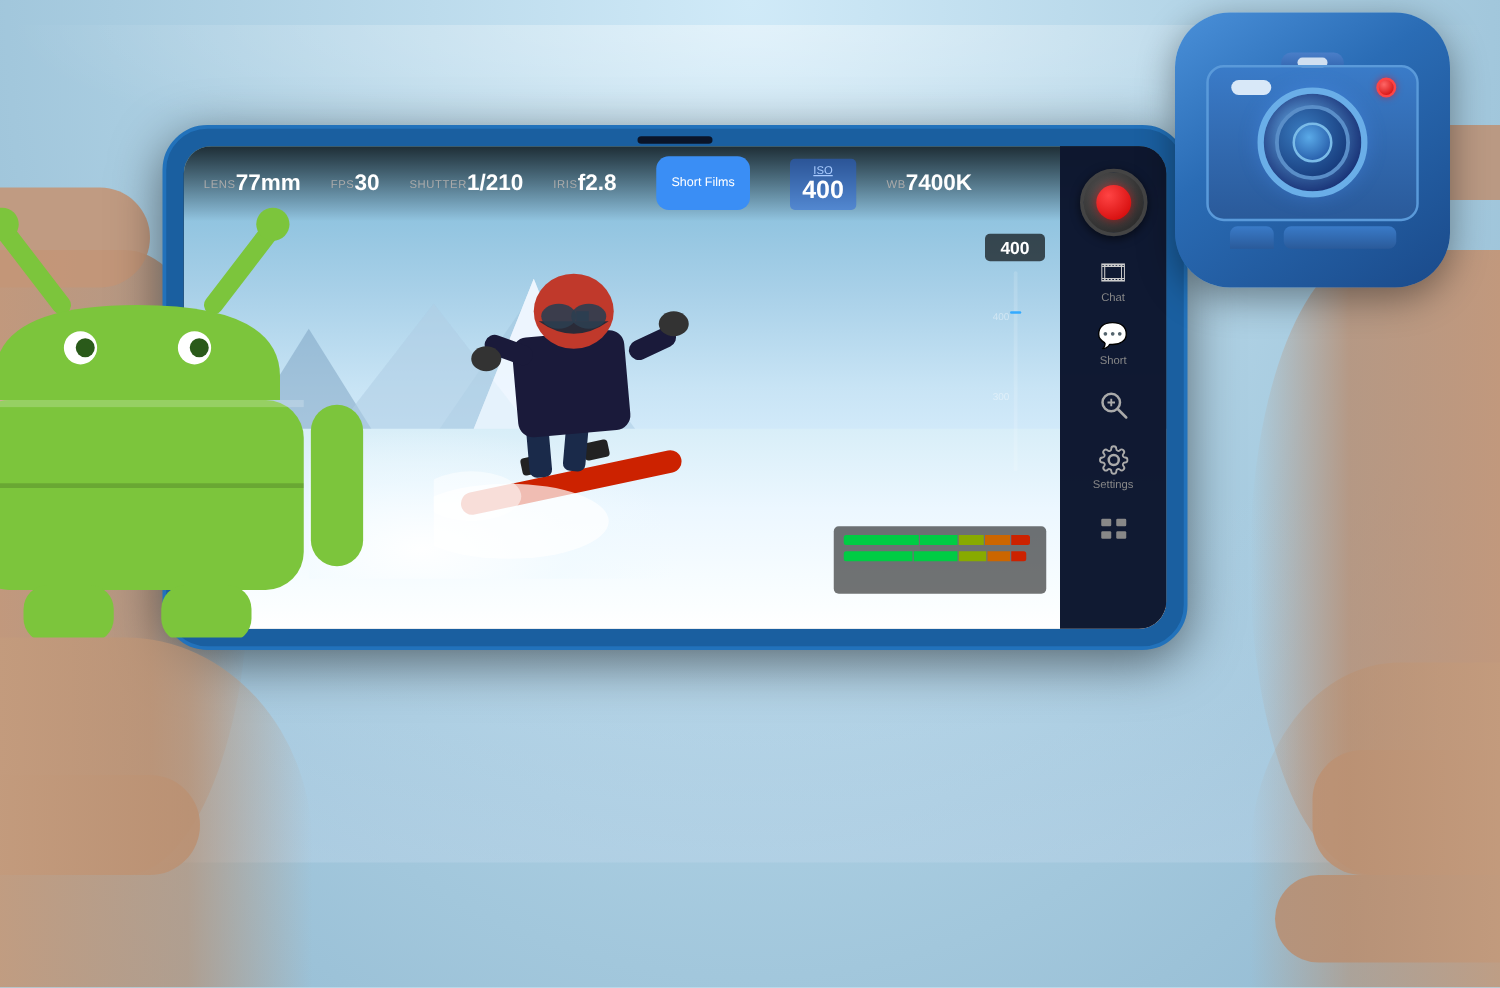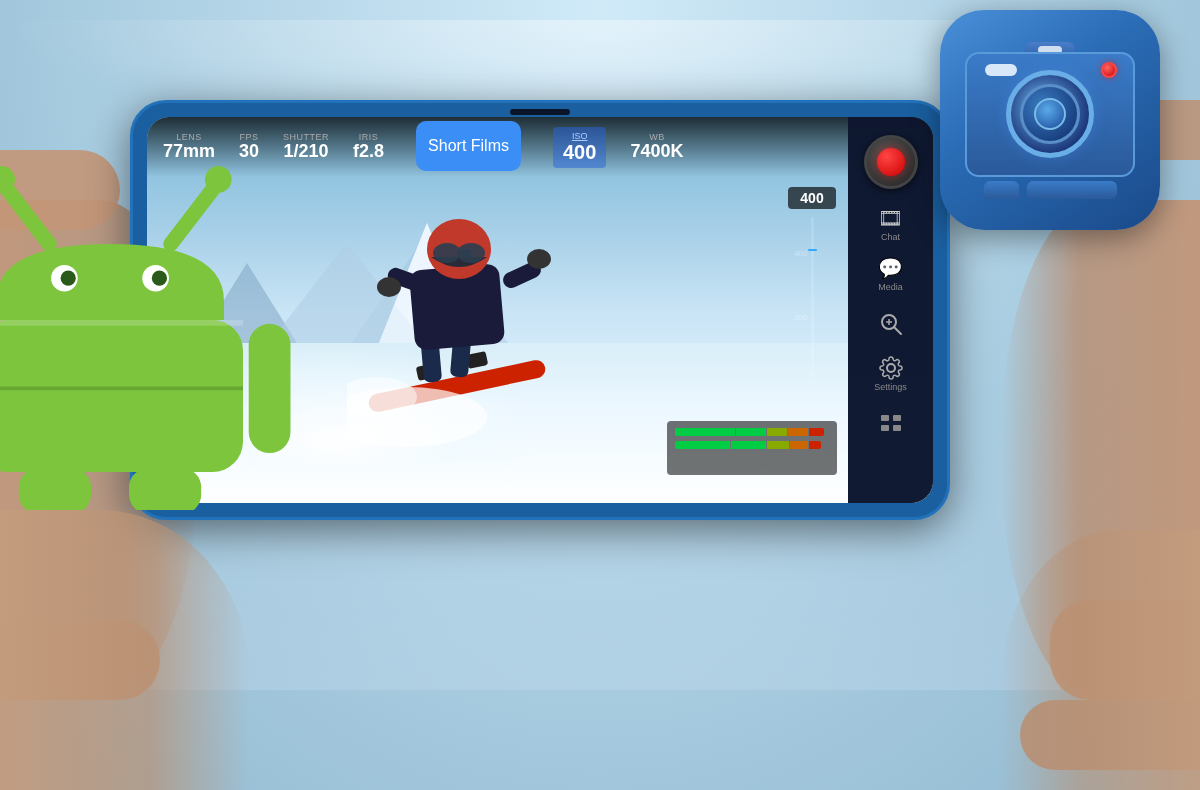--- a/index.html
+++ b/index.html
@@ -76,21 +76,21 @@
       height: 60px;
       background: linear-gradient(180deg, rgba(0,0,0,0.75) 0%, transparent 100%);
       display: flex;
       align-items: center;
       padding: 0 16px;
       gap: 24px;
     }
 
     .hud-stat {
       display: flex;
-      flex-direction: column;
+      flex-direction: row;
       align-items: center;
       color: white;
     }
     .hud-stat-label {
       font-size: 9px;
       color: #aaa;
       text-transform: uppercase;
       letter-spacing: 0.5px;
     }
     .hud-stat-value {
@@ -102,21 +102,21 @@
 
     .hud-timer-container {
       display: flex;
       flex-direction: column;
       align-items: center;
       margin: 0 8px;
     }
     .hud-mode-badge {
       background: #3a8ef5;
       color: white;
-      font-size: 16px;
+      font-size: 10px;
       padding: 16px 12px;
       border-radius: 10px;
       margin-bottom: 2px;
     }
     .hud-timer {
       font-size: 22px;
       font-weight: bold;
       color: white;
       letter-spacing: 2px;
       font-family: 'Courier New', monospace;
@@ -389,21 +389,21 @@
             <div class="ctrl-record-dot"></div>
           </div>
 
           <div class="ctrl-icon-btn">
             <span class="ctrl-icon">🎞</span>
             <span class="ctrl-label">Chat</span>
           </div>
 
           <div class="ctrl-icon-btn">
             <span style="font-size:20px;color:#ccc;">💬</span>
-            <span class="ctrl-label">Media</span>
+            <span class="ctrl-label">Short</span>
           </div>
 
           <div class="ctrl-icon-btn">
             <svg width="26" height="26" viewBox="0 0 26 26">
               <circle cx="11" cy="11" r="7" fill="none" stroke="#aaa" stroke-width="2"></circle>
               <line x1="16" y1="16" x2="23" y2="23" stroke="#aaa" stroke-width="2" stroke-linecap="round"></line>
               <line x1="8" y1="11" x2="14" y2="11" stroke="#aaa" stroke-width="1.5"></line>
               <line x1="11" y1="8" x2="11" y2="14" stroke="#aaa" stroke-width="1.5"></line>
             </svg>
           </div>

